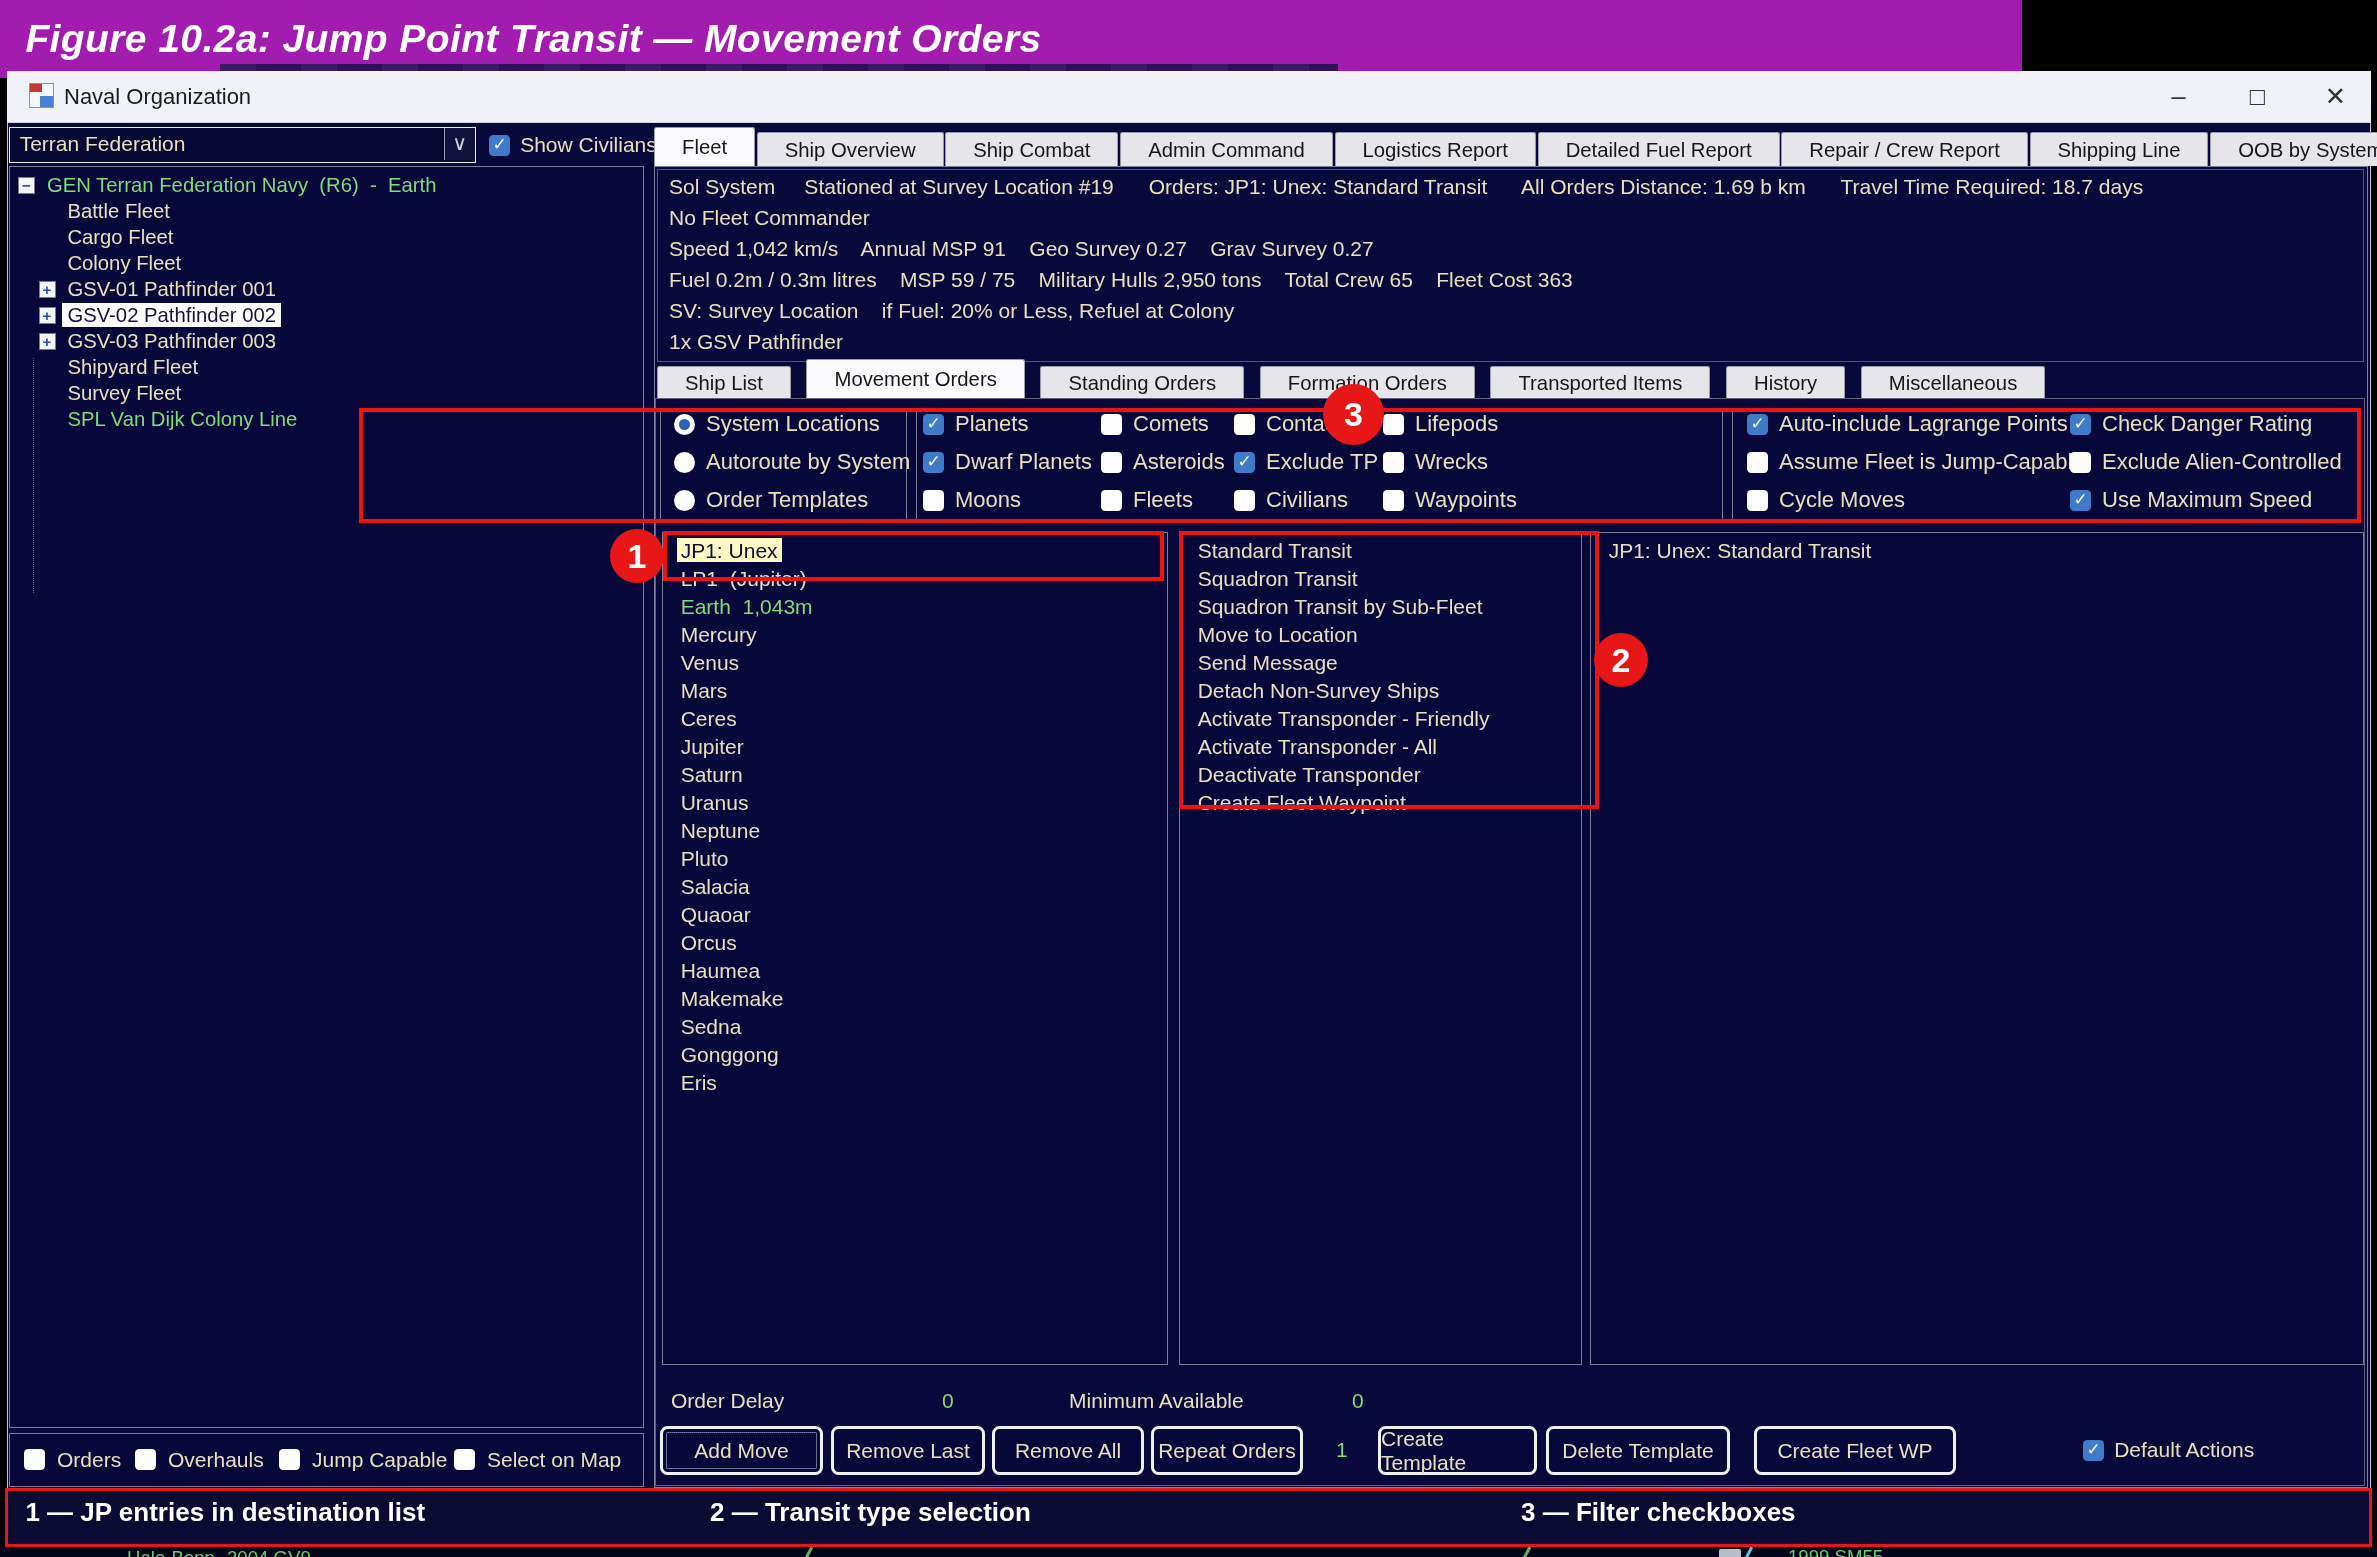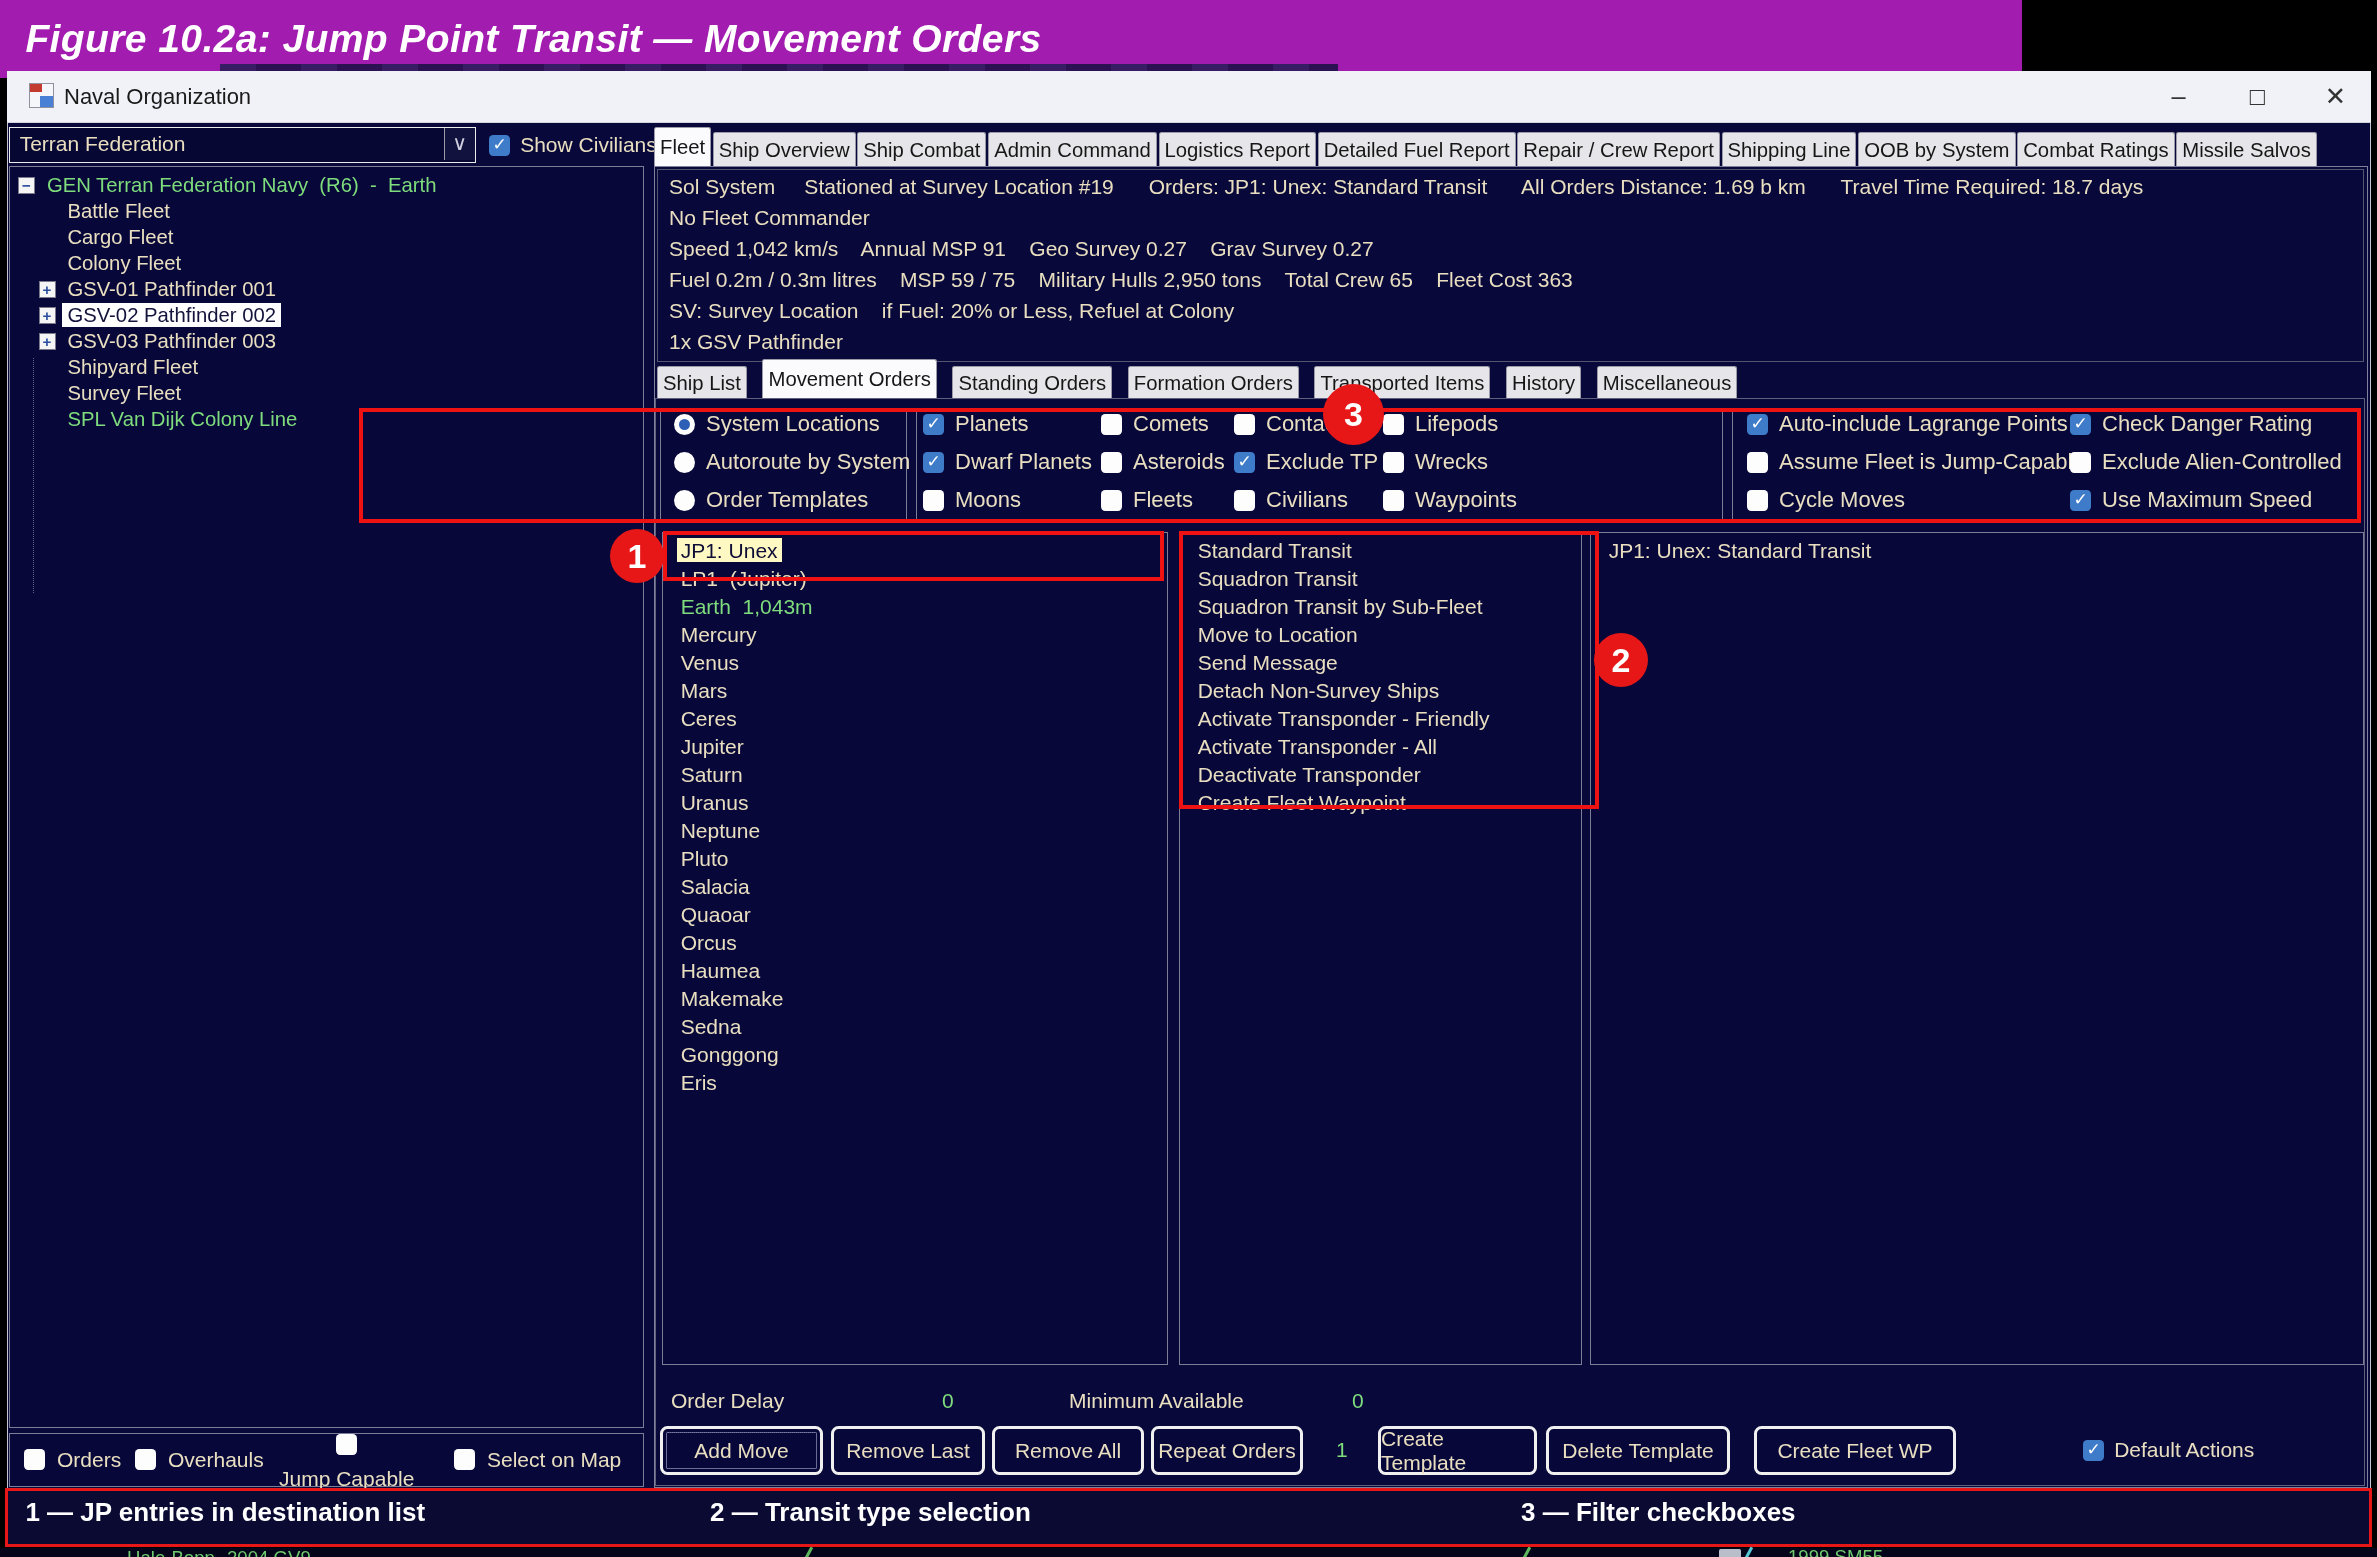--- a/index.html
+++ b/index.html
@@ -50,21 +50,21 @@
   .trow .texp:empty { visibility:hidden; }
   .trow .tlabel { white-space:pre; padding:0.8px 5.1px; }
   .trow.selected .tlabel { background:#fff; color:#13133c; }
 
   
   .blcb-panel { left:8.5px; top:1433px; width:635px; height:54px; }
   .blcb { position:absolute; top:0; height:51px; display:flex; align-items:center; gap:12px; font-size:21px; color:#e9dfc0; }
 
   
   .tabstrip { position:absolute; display:flex; align-items:flex-end; }
-  .tab { height:34px; line-height:34px; padding:0 5px; background:#e6e6ea; border:0.8px solid #9a9aa8; border-bottom:none;
+  .tab { height:34px; line-height:34px; padding:0 27px; background:#e6e6ea; border:0.8px solid #9a9aa8; border-bottom:none;
          color:#161616; font-size:20.3px; margin-right:1.7px; border-radius:2.5px 2.5px 0 0; white-space:pre; }
   .tab.selected { height:39px; line-height:39px; background:#fbfbfd; font-weight:normal; }
   .main-tabs { left:654px; top:127px; height:39px; }
   .sub-tabs { left:657px; top:359px; height:39px;gap:14px; }
   .sub-tabs .tab { height:32px; line-height:32px; }
   .sub-tabs .tab.selected { height:39px; line-height:39px; }
 
   
   .page-border { position:absolute; left:654px; top:166px; width:1714px; height:1322px; border:1.7px solid #80809a; }
   .info-box { position:absolute; left:657px; top:169px; width:1707px; height:193px; border:0.8px solid #55556f; }
@@ -196,21 +196,21 @@
       <div class="blcb" style="position: absolute; left: 24px; top: 1434px;">
         <span class="cb"></span>
         <span>Orders</span>
       </div>
 
       <div class="blcb" style="position: absolute; left: 135px; top: 1434px;">
         <span class="cb"></span>
         <span>Overhauls</span>
       </div>
 
-      <div class="blcb" style="position: absolute; left: 279px; top: 1434px; flex-direction: column;">
+      <div class="blcb" style="position: absolute; left: 279px; top: 1434px;">
         <span class="cb"></span>
         <span>Jump Capable</span>
       </div>
 
       <div class="blcb" style="position: absolute; left: 454px; top: 1434px;">
         <span class="cb"></span>
         <span>Select on Map</span>
       </div>
     </div>
 

